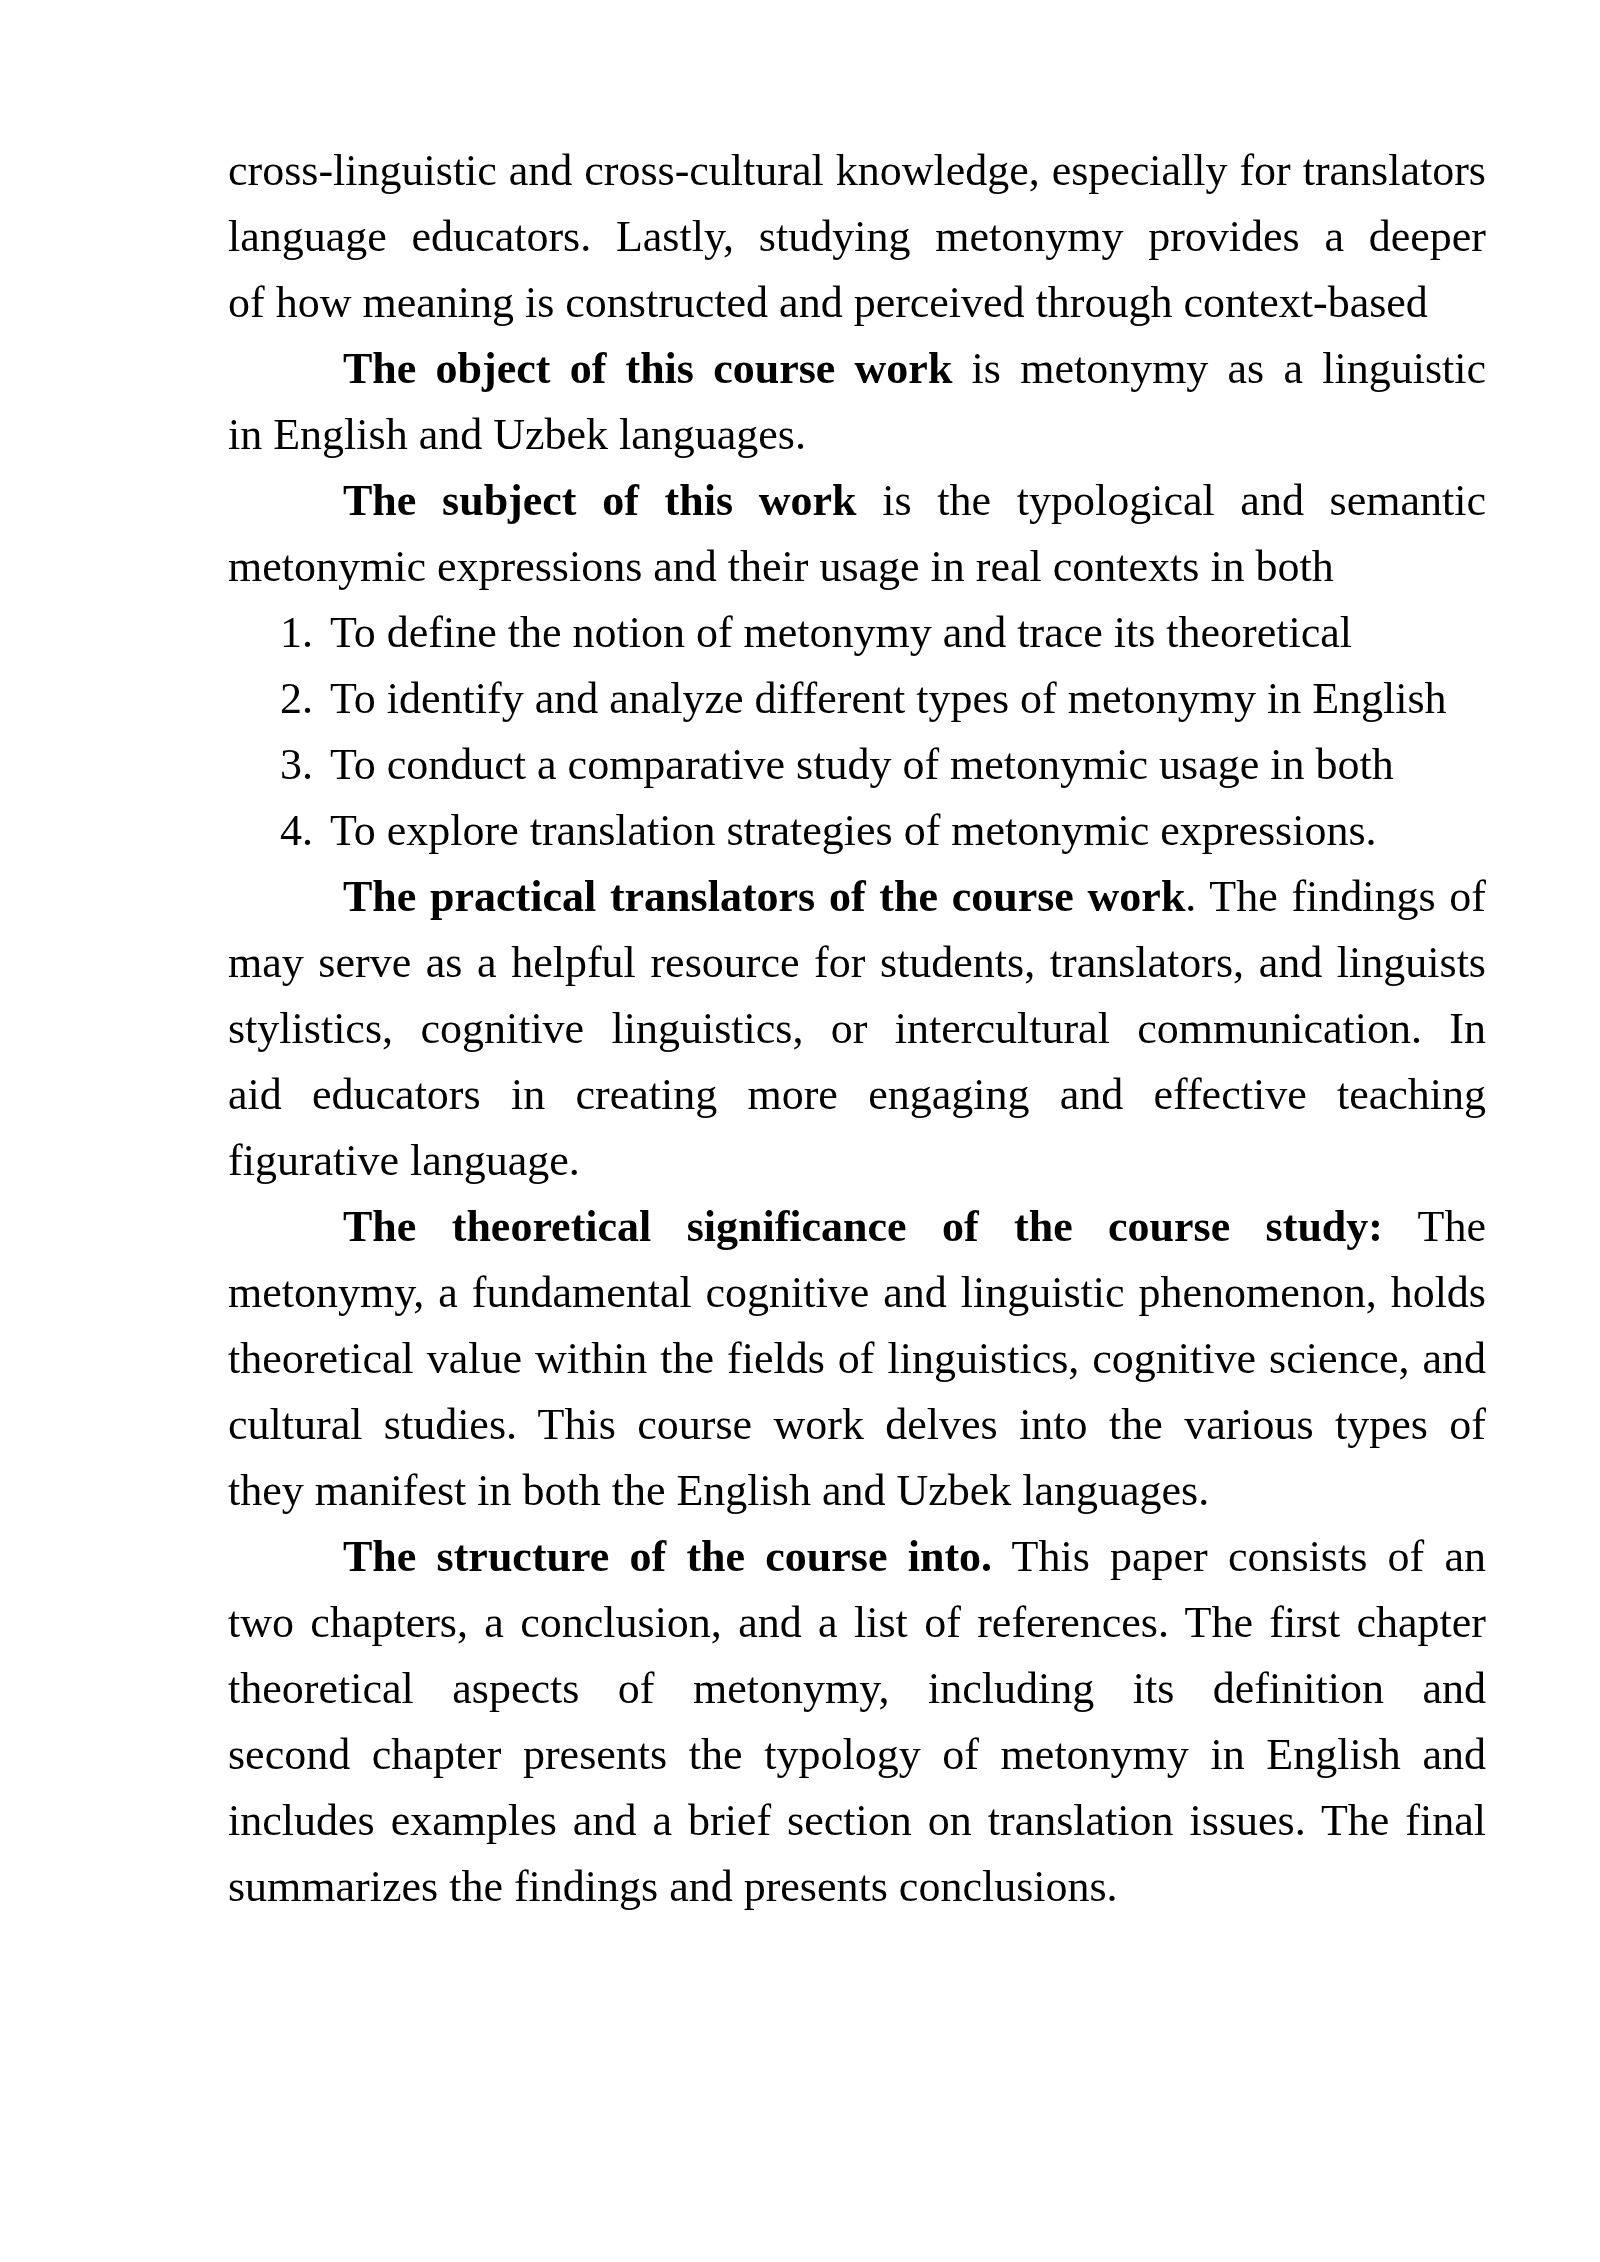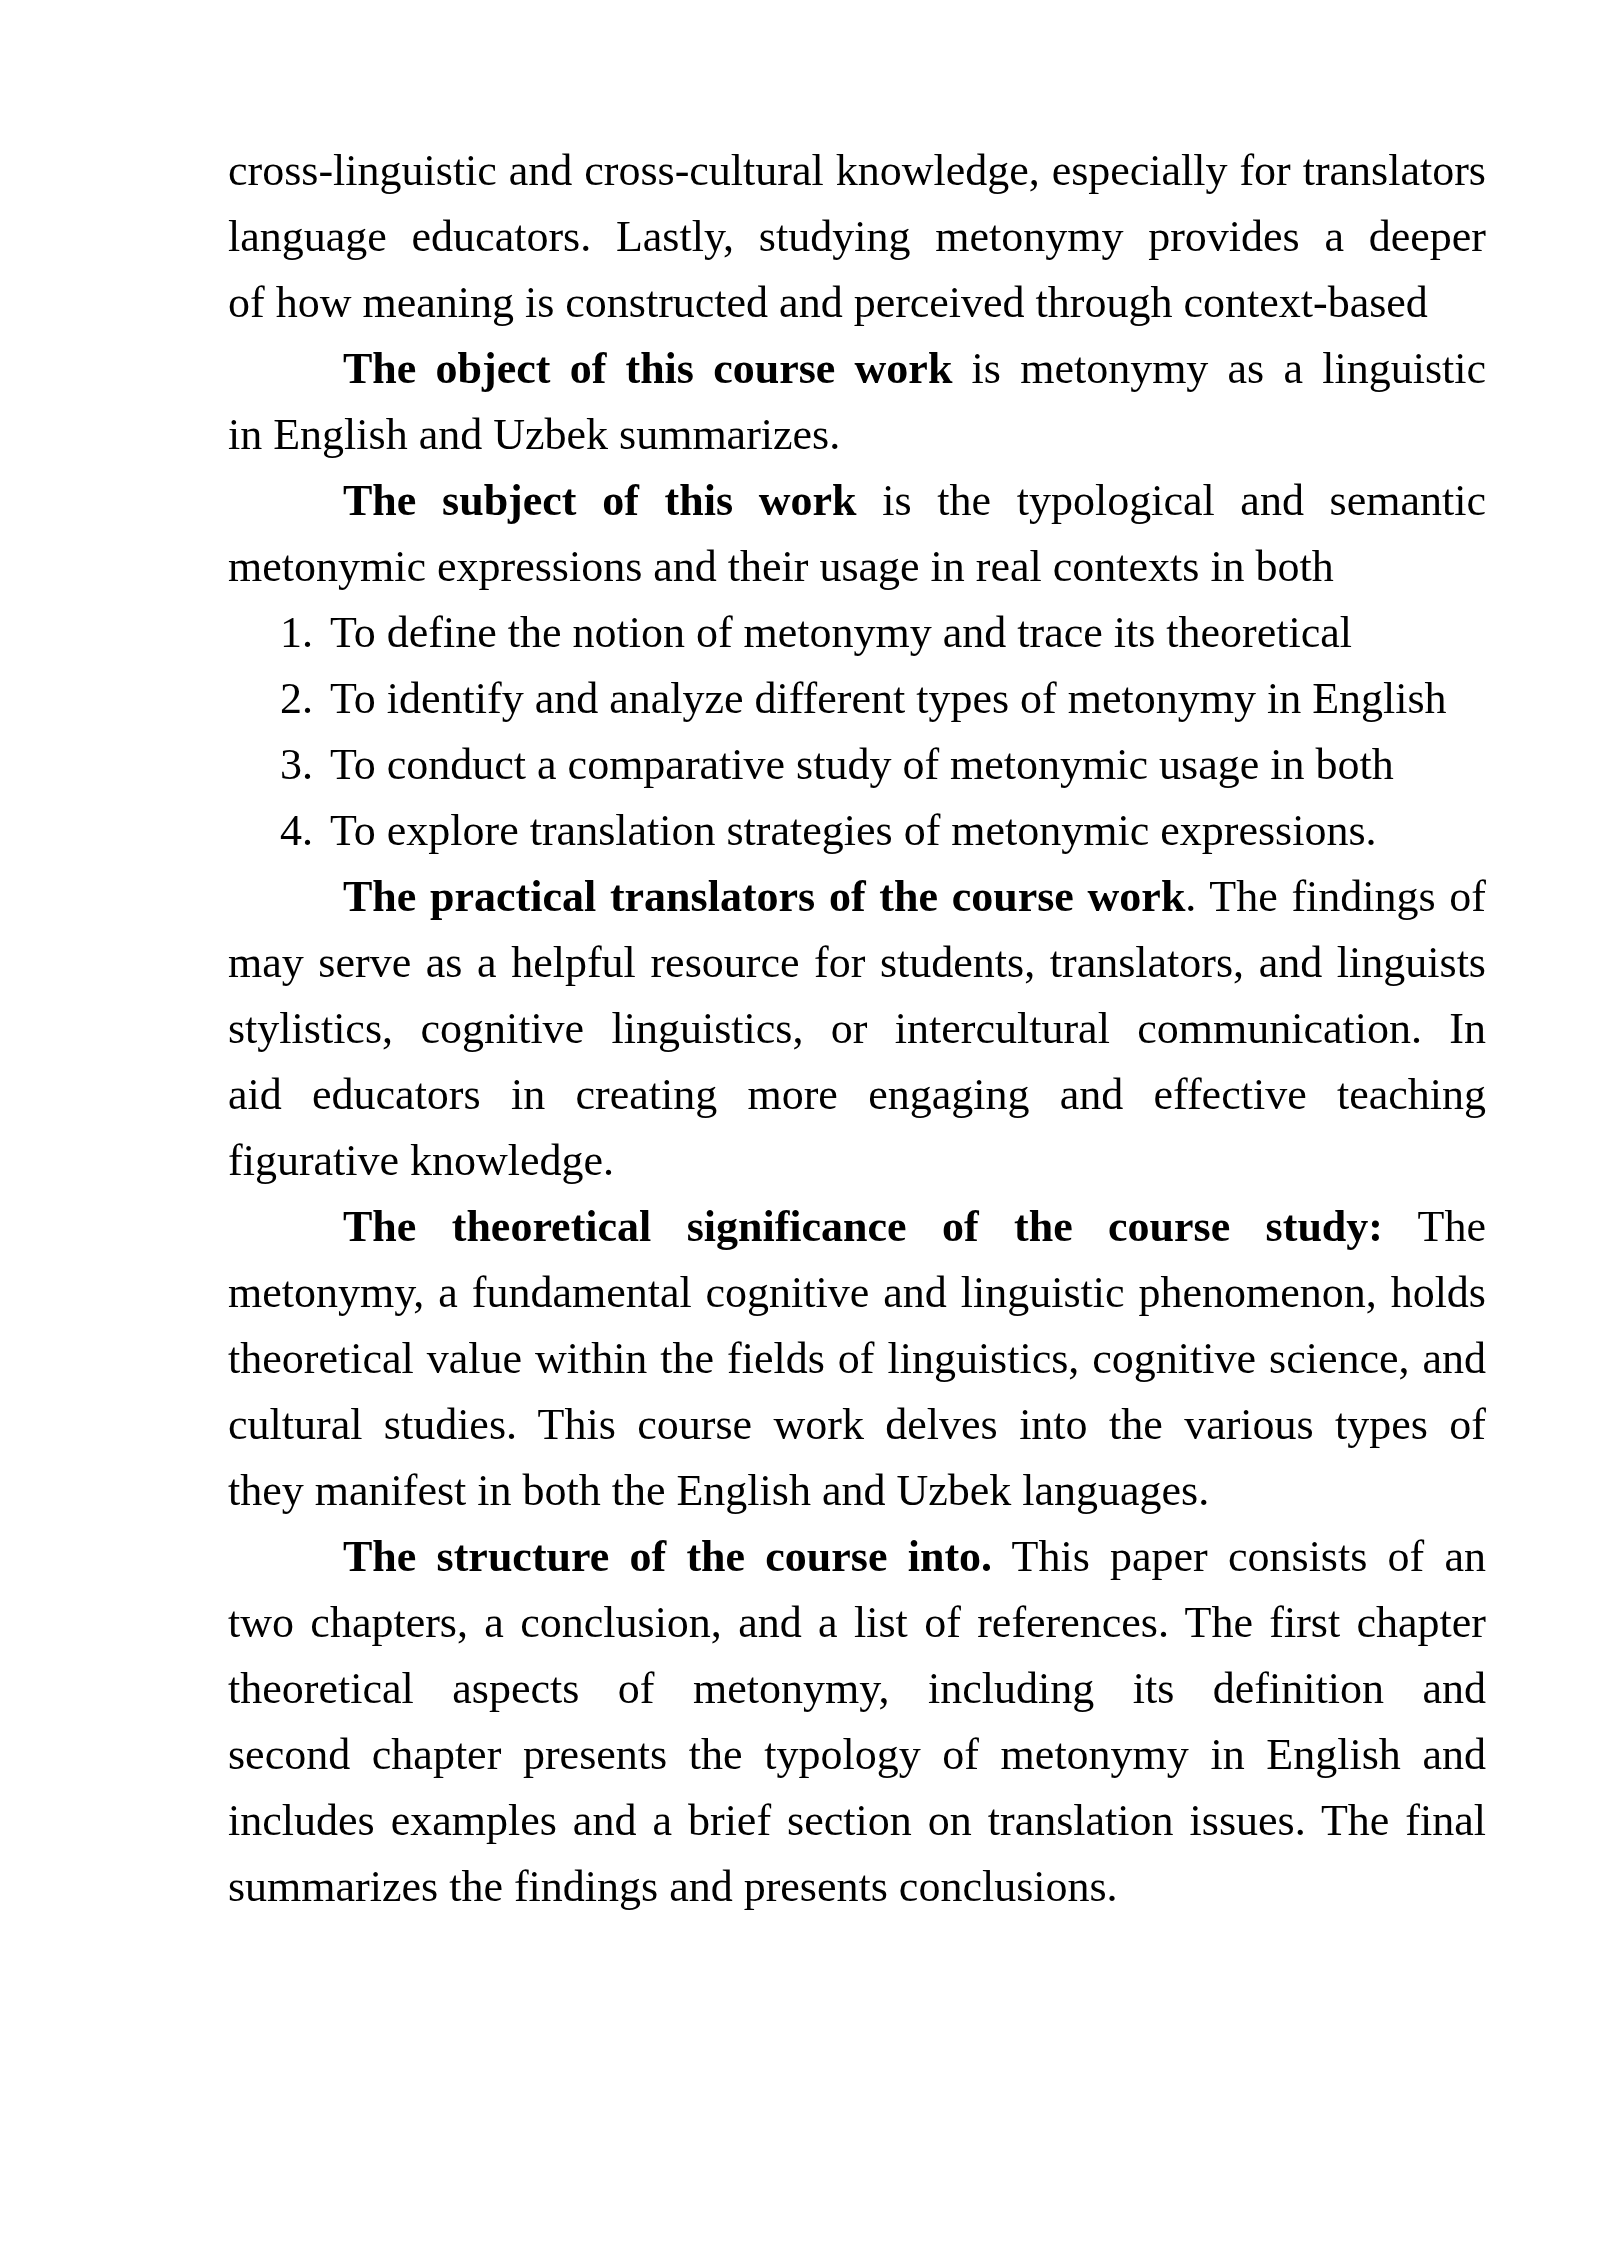--- a/index.html
+++ b/index.html
@@ -56,38 +56,38 @@
 
 <div class="page">
   <div class="doc" id="doc-body">
       <div class="block">
         <div class="line j"><span class="reg">cross-linguistic and cross-cultural knowledge, especially for translators and</span></div>
         <div class="line j"><span class="reg">language educators. Lastly, studying metonymy provides a deeper understanding</span></div>
         <div class="line l"><span class="reg">of how meaning is constructed and perceived through context-based associations.</span></div>
       </div>
       <div class="block">
         <div class="line j indent"><span class="bold">The object of this course work</span><span class="reg"> is metonymy as a linguistic phenomenon</span></div>
-        <div class="line l"><span class="reg">in English and Uzbek summarizes.</span></div>
+        <div class="line l"><span class="reg">in English and Uzbek languages.</span></div>
       </div>
       <div class="block">
         <div class="line j indent"><span class="bold">The subject of this work</span><span class="reg"> is the typological and semantic features of</span></div>
         <div class="line l"><span class="reg">metonymic expressions and their usage in real contexts in both languages.</span></div>
       </div>
       <div class="block">
         <div class="line l list-line"><span class="list-num">1.</span><span>To define the notion of metonymy and trace its theoretical development;</span></div>
         <div class="line l list-line"><span class="list-num">2.</span><span>To identify and analyze different types of metonymy in English and Uzbek;</span></div>
         <div class="line l list-line"><span class="list-num">3.</span><span>To conduct a comparative study of metonymic usage in both languages;</span></div>
         <div class="line l list-line"><span class="list-num">4.</span><span>To explore translation strategies of metonymic expressions.</span></div>
       </div>
       <div class="block">
         <div class="line j indent"><span class="bold">The practical translators of the course work</span><span class="reg">. The findings of this work</span></div>
         <div class="line j"><span class="reg">may serve as a helpful resource for students, translators, and linguists interested in</span></div>
         <div class="line j"><span class="reg">stylistics, cognitive linguistics, or intercultural communication. In addition, it may</span></div>
         <div class="line j"><span class="reg">aid educators in creating more engaging and effective teaching materials for</span></div>
-        <div class="line l"><span class="reg">figurative knowledge.</span></div>
+        <div class="line l"><span class="reg">figurative language.</span></div>
       </div>
       <div class="block">
         <div class="line j indent"><span class="bold">The  theoretical significance of the course study:</span><span class="reg"> The exploration of</span></div>
         <div class="line j"><span class="reg">metonymy, a fundamental cognitive and linguistic phenomenon, holds significant</span></div>
         <div class="line j"><span class="reg">theoretical value within the fields of linguistics, cognitive science, and cross-</span></div>
         <div class="line j"><span class="reg">cultural studies. This course work delves into the various types of metonymy as</span></div>
         <div class="line l"><span class="reg">they manifest in both the English and Uzbek languages.</span></div>
       </div>
       <div class="block">
         <div class="line j indent"><span class="bold">The structure of the course into.</span><span class="reg"> This paper consists of an introduction,</span></div>

